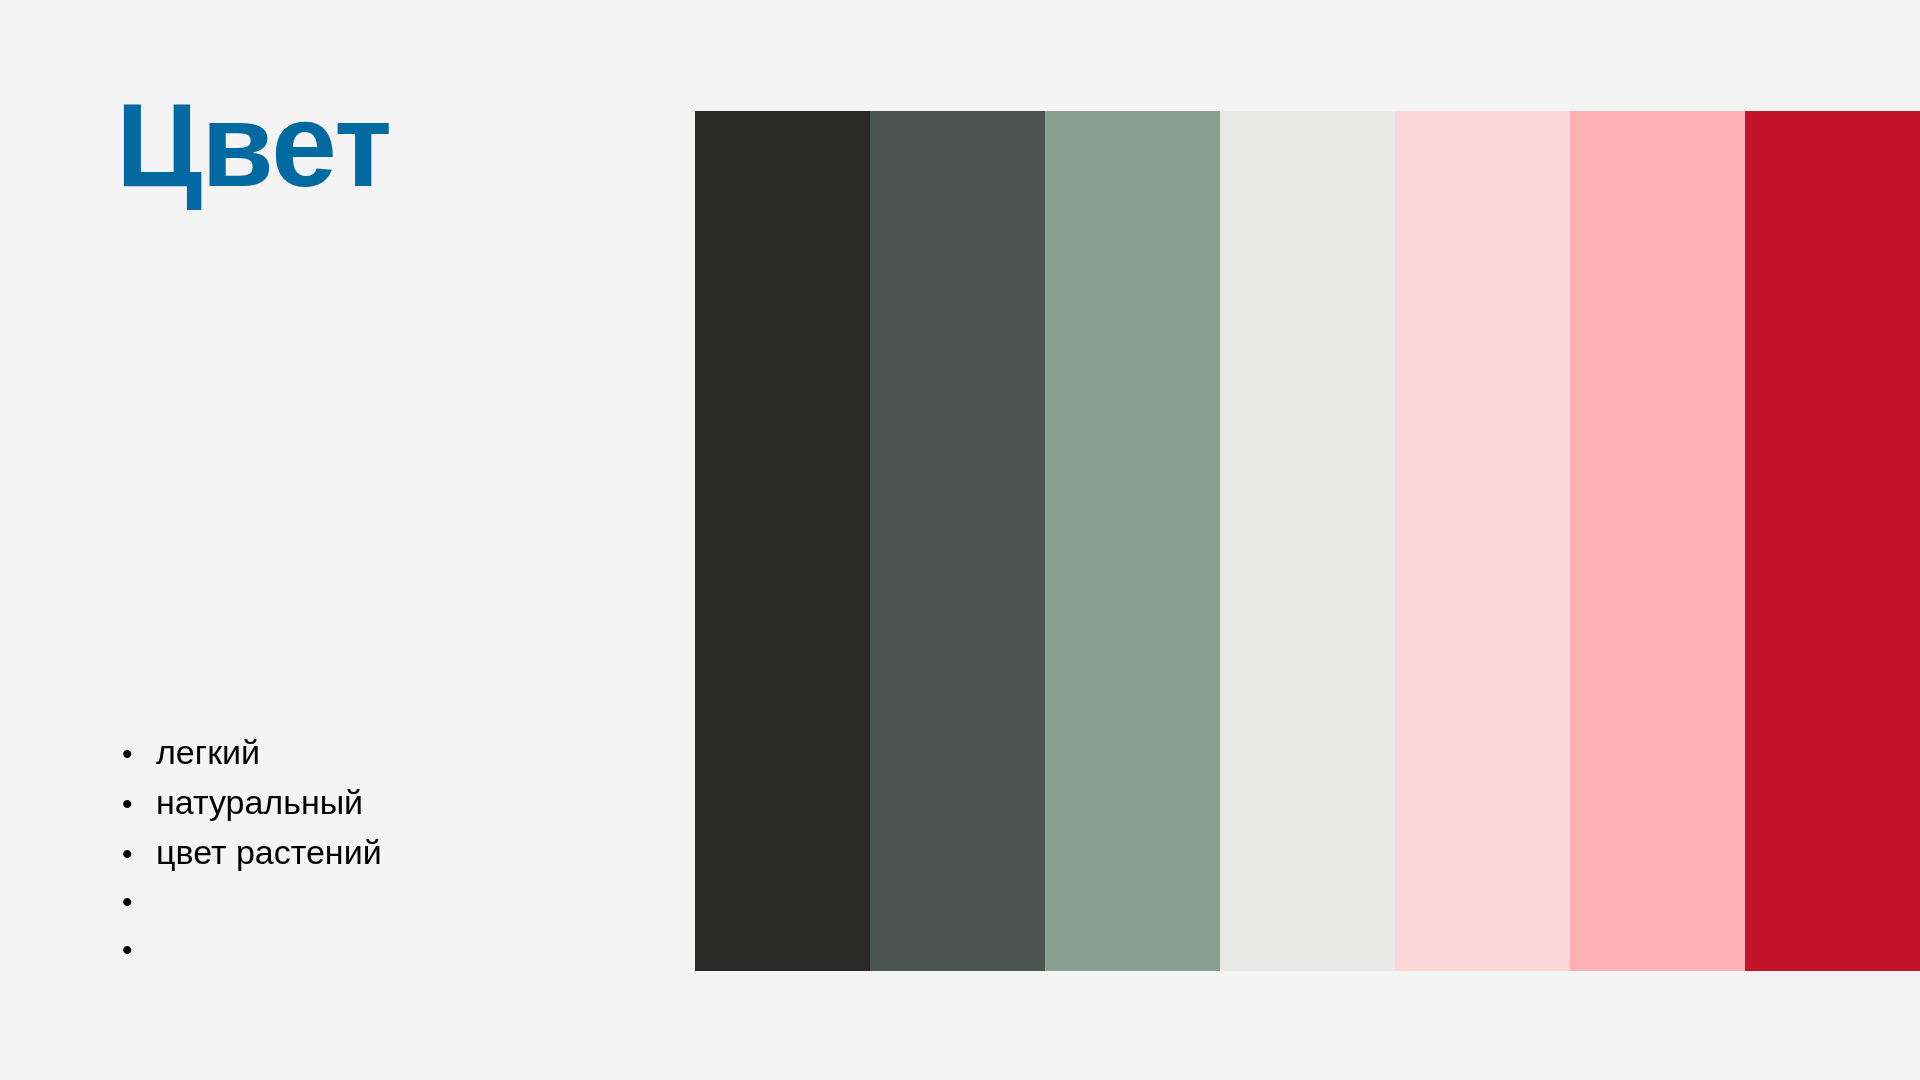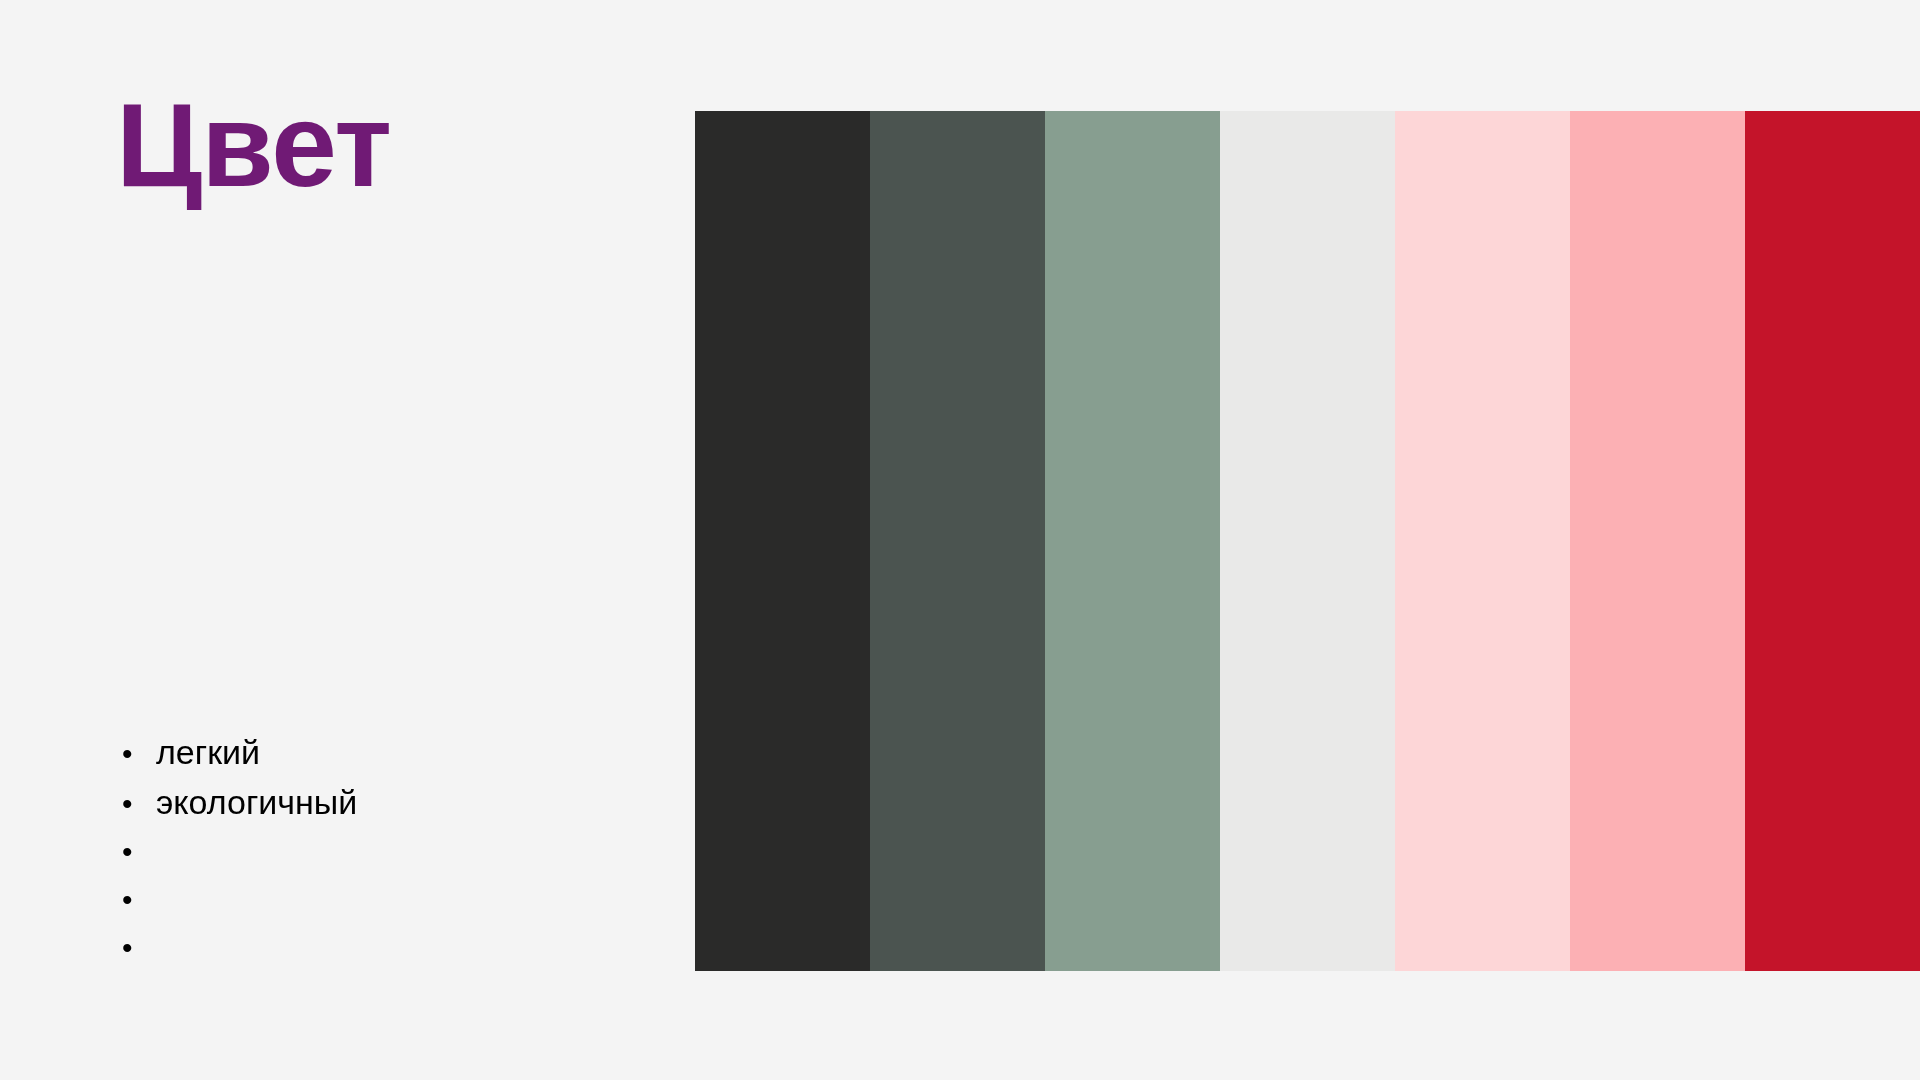--- a/index.html
+++ b/index.html
@@ -31,21 +31,21 @@
   }
 
   .slide-title {
     position: absolute;
     left: 0;
     top: 86px;
     font-size: 118px;
     font-weight: 700;
     line-height: 1.0;
     letter-spacing: -1px;
-    color: #701a75;
+    color: #0369a1;
     white-space: nowrap;
   }
 
   .bullet-list {
     position: absolute;
     left: 6px;
     top: 728px;
     margin: 0;
     padding: 0;
     list-style: none;
@@ -99,25 +99,26 @@
 
     <ul class="bullet-list">
 
       <li class="bullet-item">
         <span class="bullet-dot">•</span>
         <span class="bullet-label">легкий</span>
       </li>
 
       <li class="bullet-item">
         <span class="bullet-dot">•</span>
-        <span class="bullet-label">экологичный</span>
+        <span class="bullet-label">натуральный</span>
       </li>
 
       <li class="bullet-item">
         <span class="bullet-dot">•</span>
+        <span class="bullet-label">цвет растений</span>
       </li>
 
       <li class="bullet-item">
         <span class="bullet-dot">•</span>
       </li>
 
       <li class="bullet-item">
         <span class="bullet-dot">•</span>
       </li>
 

